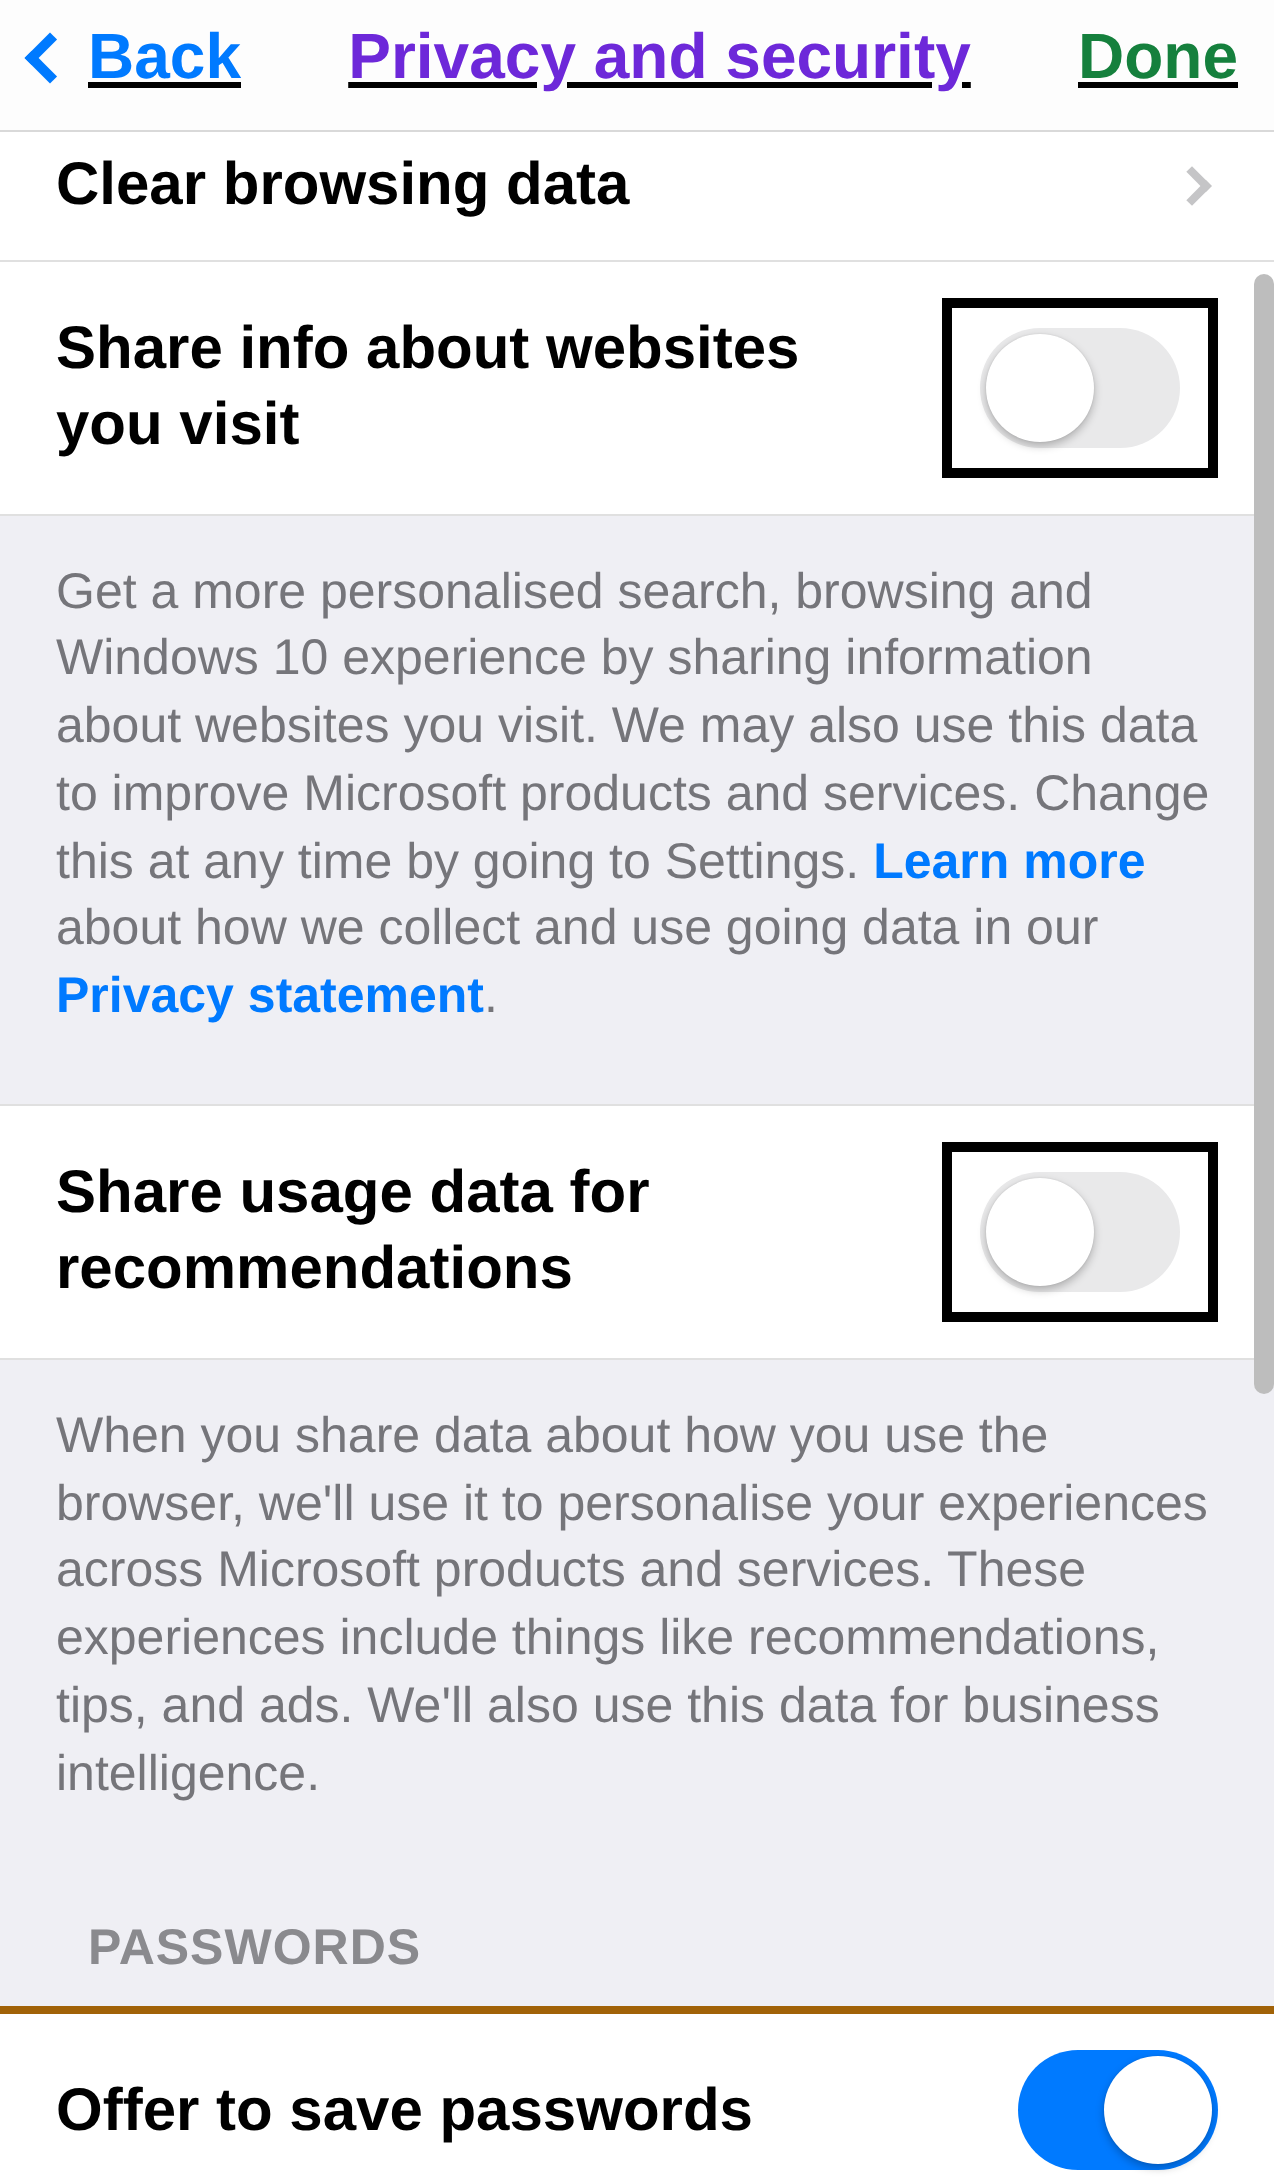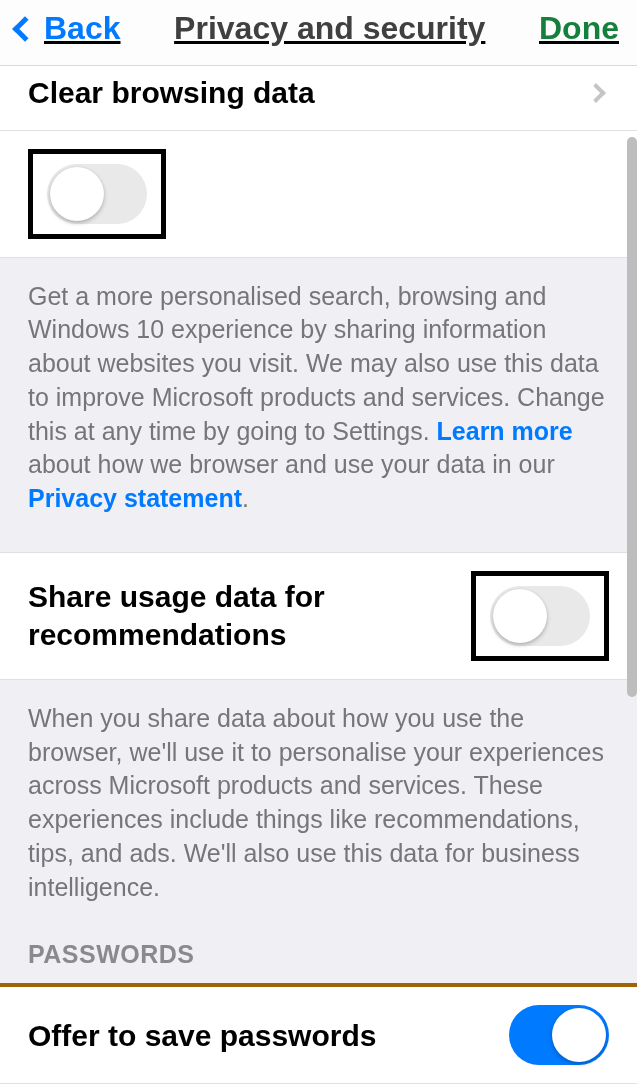--- a/index.html
+++ b/index.html
@@ -36,21 +36,21 @@
       height: 18px;
       border-left: 5px solid #007aff;
       border-bottom: 5px solid #007aff;
       transform: rotate(45deg);
       margin-right: 10px;
       margin-left: 6px;
     }
     .nav-title {
       font-size: 32px;
       font-weight: 800;
-      color: #404040;
+      color: #6d28d9;
       text-align: center;
       flex: 1;
     }
     .nav-done {
       color: #15803d;
       font-size: 32px;
       font-weight: 800;
       cursor: pointer;
     }
 
@@ -119,27 +119,28 @@
     }
     .footer-text a {
       color: #007aff;
       font-weight: 700;
       text-decoration: none;
       cursor: pointer;
       margin-top: 46px;
     }
 
     .section-header {
-      padding: 0 28px 14px 28px;
+      padding: 0 28px 14px 44px;
       font-size: 25px;
       font-weight: 700;
       letter-spacing: 0.5px;
       color: #8a8a8e;
       text-transform: uppercase;
       background: #efeff4;
+      margin-top: 20px;
     }
 
     .row-first {
       padding-top: 8px;
       gap: 32px;
     }
 
     .scrollbar {
       position: absolute;
       top: 137px;
@@ -166,29 +167,30 @@
     <div class="nav-title">Privacy and security</div>
     <div class="nav-done">Done</div>
   </div>
 
   <div class="row row-first">
     <div class="row-label">Clear browsing data</div>
     <div class="chevron-right"></div>
   </div>
 
   <div class="row">
+    <div class="row-label">Share info about websites you visit</div>
     <div class="boxed-toggle">
       <div class="toggle off">
         <div class="knob"></div>
       </div>
     </div>
   </div>
 
   <div class="footer-text bold">
-    <span>Get a more personalised search, browsing and Windows 10 experience by sharing information about websites you visit. We may also use this data to improve Microsoft products and services. Change this at any time by going to Settings. </span><a>Learn more</a><span> about how we browser and use your data in our </span><a>Privacy statement</a><span>.</span>
+    <span>Get a more personalised search, browsing and Windows 10 experience by sharing information about websites you visit. We may also use this data to improve Microsoft products and services. Change this at any time by going to Settings. </span><a>Learn more</a><span> about how we collect and use going data in our </span><a>Privacy statement</a><span>.</span>
   </div>
 
   <div class="row" style="border-top:1px solid #e0e0e0;">
     <div class="row-label">Share usage data for recommendations</div>
     <div class="boxed-toggle">
       <div class="toggle off">
         <div class="knob"></div>
       </div>
     </div>
   </div>

